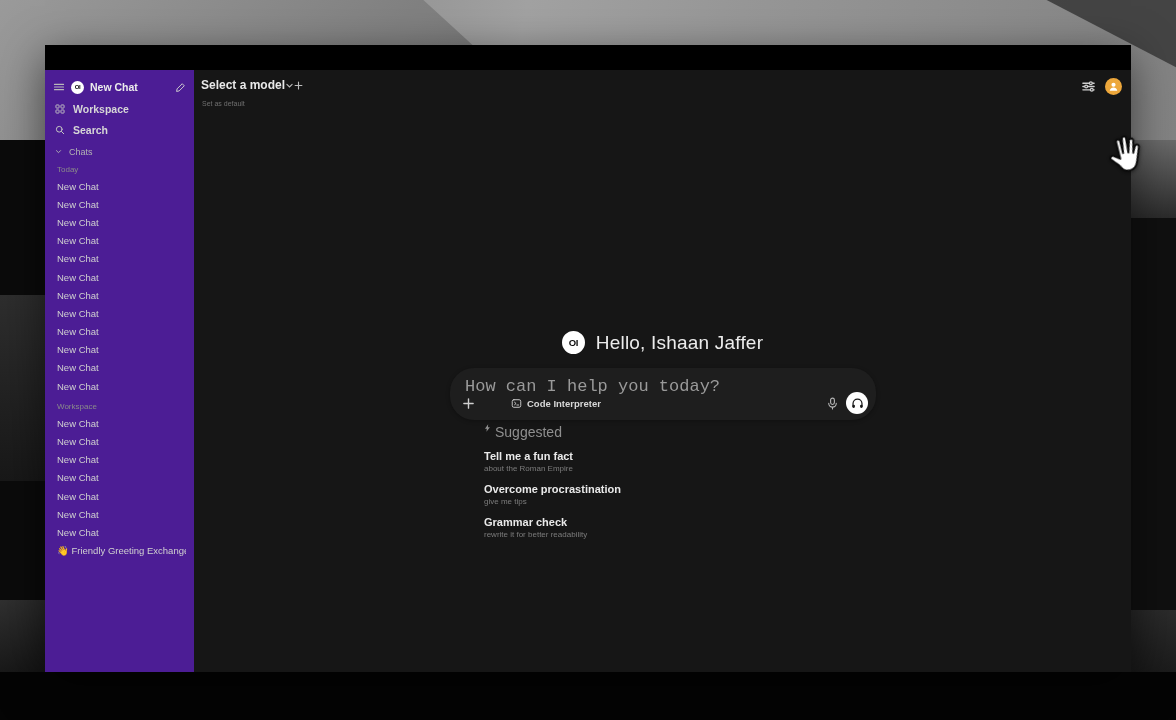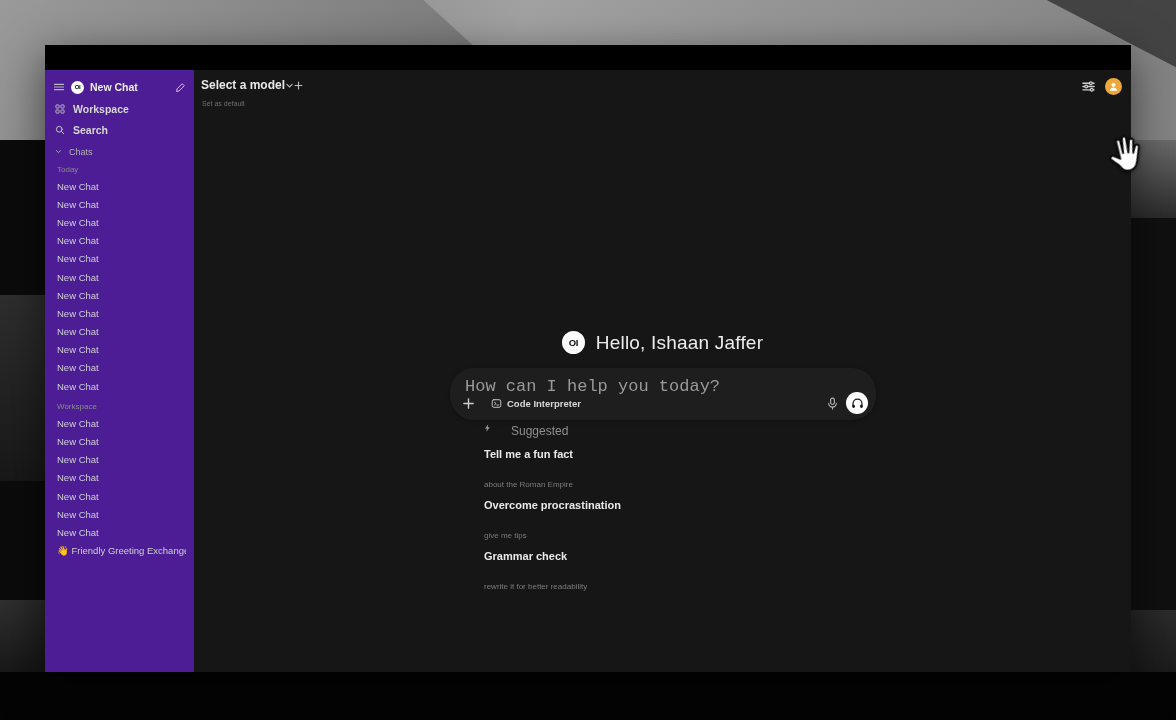--- a/index.html
+++ b/index.html
@@ -68,32 +68,32 @@
     font-size:9.5px; font-weight:800; display:flex; align-items:center; justify-content:center;
     border:2px solid #fff; letter-spacing:-.4px; }
   .greet-text { font-size:19px; font-weight:500; color:#ececec; letter-spacing:.2px; }
 
   .composer { position:absolute; left:256px; top:298px; width:426px; height:52px;
     background:#1e1e1e; border-radius:24px; box-shadow:0 1px 4px rgba(0,0,0,.3); }
   .composer-input { position:absolute; left:15px; top:9px; font-size:17px; color:#9a9a9a;font-family:Liberation Mono, monospace; }
   .composer-row { position:absolute; left:12px; right:8px; bottom:6px; height:22px;
     display:flex; align-items:center; }
   .plus-btn { color:#cfcfcf; display:flex; }
-  .code-chip { display:flex; align-items:center; gap:5px; margin-left:16px; color:#d8d8d8; }
+  .code-chip { display:flex; align-items:center; gap:5px; margin-left:36px; color:#d8d8d8; }
   .code-chip .lbl { font-size:9.5px; font-weight:600; }
   .composer-row .spacer { flex:1; }
   .mic-btn { color:#b9b9b9; display:flex; margin-right:8px; }
   .call-btn { width:22px; height:22px; border-radius:50%; background:#fff;
     display:flex; align-items:center; justify-content:center; color:#161616; }
 
   .suggested { position:absolute; left:290px; top:354px; width:420px; }
-  .sug-head { display:flex; gap:20px; font-size:12px; color:#8f8f8f; }
+  .sug-head { display:flex; gap:4px; font-size:14px; color:#8f8f8f; }
   .prompt { margin-top:10px; }
   .p-title { font-size:11px; font-weight:600; color:#e9e9e9; }
-  .p-sub { font-size:8px; color:#7c7c7c; margin-top:20px; }
+  .p-sub { font-size:8px; color:#7c7c7c; margin-top:2px; }
 
   
   .cursor { position:absolute; left:1104px; top:131px; width:48px; height:48px;
     transform:rotate(-14deg); z-index:50; filter:drop-shadow(0 1px 2px rgba(0,0,0,.5)); }
 </style>
 </head>
 <body>
 
 <div class="stage">
 

